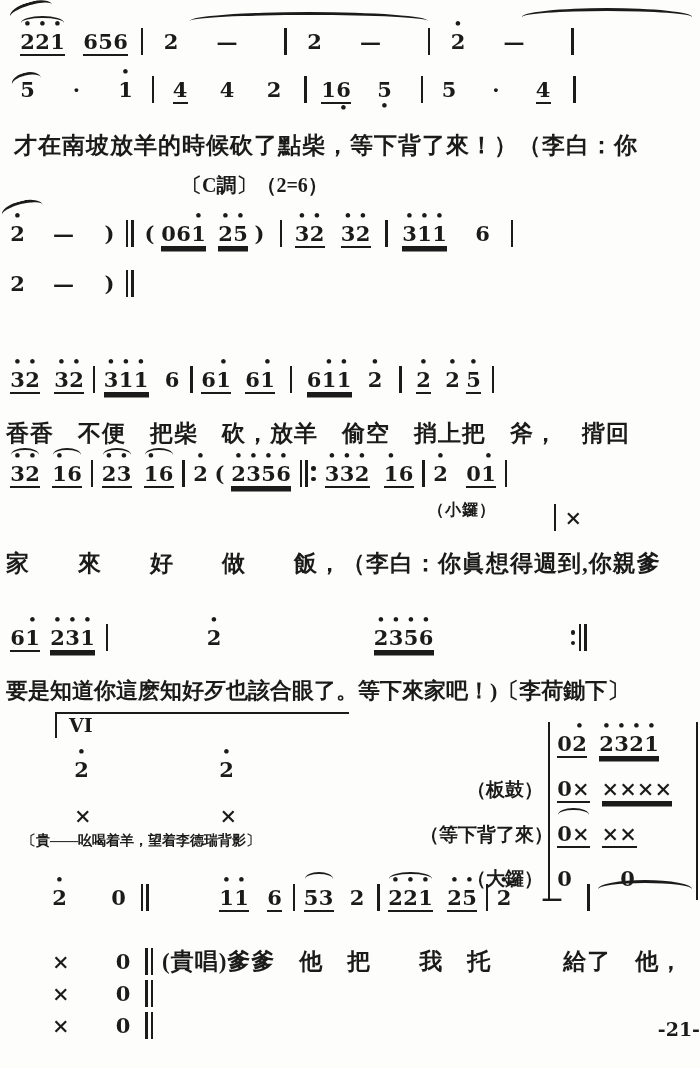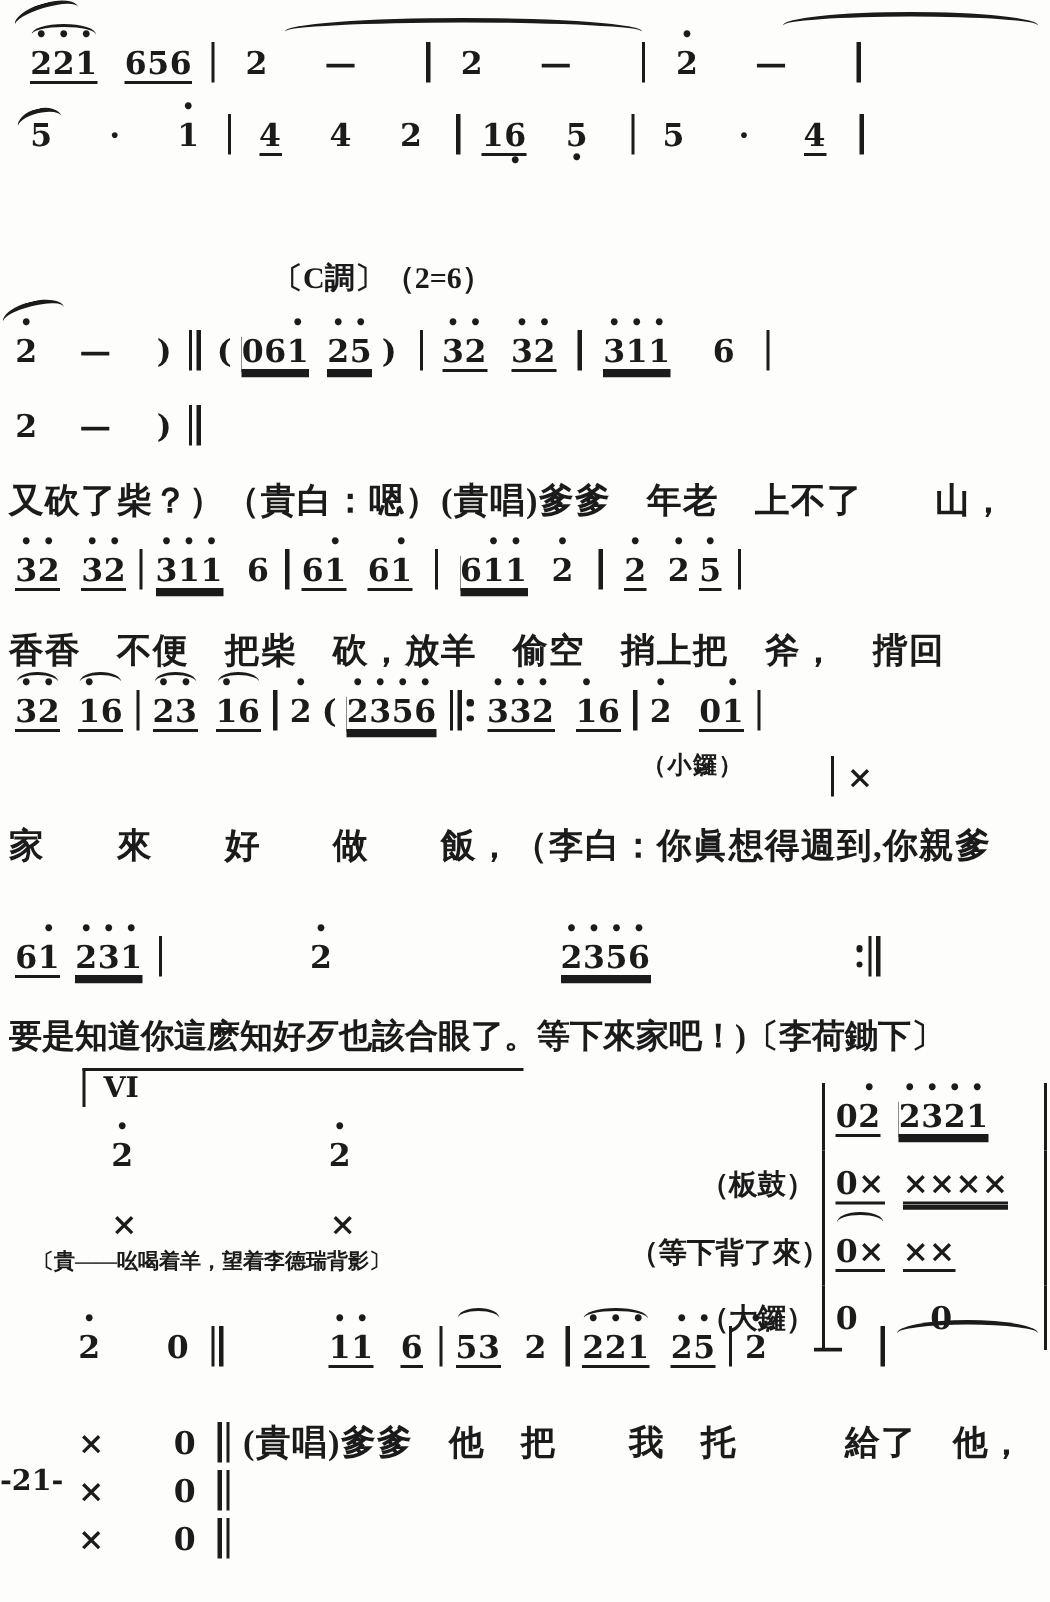--- a/index.html
+++ b/index.html
@@ -30,21 +30,21 @@
   .plabel{font-family:"Liberation Serif",serif;font-weight:bold;font-size:19px;text-align:right;
           padding-right:5px;align-self:center;white-space:nowrap;}
   
   .slur{position:absolute;height:15px;border-top:3px solid var(--ink);border-radius:50%;}
   .volta{position:absolute;border-top:2.5px solid var(--ink);border-left:2.5px solid var(--ink);}
   .vlabel{font-family:"DejaVu Serif",serif;font-weight:bold;font-size:19px;padding-left:12px;
           line-height:23px;display:block;}
   .percgrid{position:absolute;left:420px;top:722px;display:grid;grid-template-columns:128px 150px;row-gap:0px;}
   .pcells{border-left:2.5px solid var(--ink);border-right:2.5px solid var(--ink);
           padding:0 5px;display:flex;align-items:flex-start;min-height:34px;}
-  .pagenum{position:absolute;left:0;right:0;top:976px;text-align:left;font-size:19px;
+  .pagenum{position:absolute;left:0;right:0;top:1018px;text-align:right;font-size:19px;
            font-weight:bold;font-family:"DejaVu Serif",serif;}
   .watermark{position:absolute;top:1034px;right:14px;display:flex;align-items:center;gap:7px;}
   .wm-prefix{font-family:"Liberation Sans",sans-serif;font-size:15px;color:#4a4a4a;font-weight:bold;}
   .wm-site{font-family:"Liberation Serif",serif;font-size:18px;color:var(--red);
            font-weight:bold;font-style:italic;letter-spacing:1px;}
 </style>
 </head>
 <body>
 
 <div class="page">
@@ -326,20 +326,21 @@
         </span>
         <span class="rw rb">
           <span>&nbsp;</span>
         </span>
       </span>
       <span class="sp" style="width: 16px;"></span>
       <span class="barwrap">
         <i class="vb"></i>
       </span>
     </div>
+  <div class="lyric" style="left:14px;top:130px;">才在南坡放羊的時候砍了點柴，等下背了來！）（李白：你</div>
   <div class="keysig" style="left:146px;top:172px;margin-left:36px;">〔C調〕（2=6）</div>
 
   <div class="mline" style="left:8px;top:212px;">
       <span class="grp">
         <span class="rw ra">
           <span>•</span>
         </span>
         <span class="rw rc">
           <span>2</span>
         </span>
@@ -539,21 +540,20 @@
         <span class="rw rb">
           <span>&nbsp;</span>
         </span>
       </span>
       <span class="sp" style="width: 2px;"></span>
       <span class="barwrap">
         <i class="vb"></i>
         <i class="vb"></i>
       </span>
     </div>
-  <div class="lyric" style="left:6px;top:318px;">又砍了柴？）（貴白：嗯）(貴唱)爹爹　年老　上不了　　山，</div>
 
   <div class="mline" style="left:8px;top:358px;">
       <span class="grp u1">
         <span class="rw ra">
           <span>•</span>
           <span>•</span>
         </span>
         <span class="rw rc">
           <span>3</span>
           <span>2</span>

